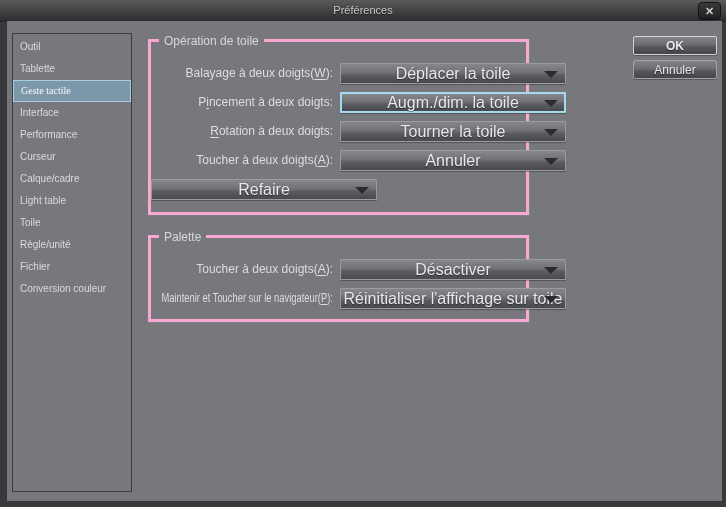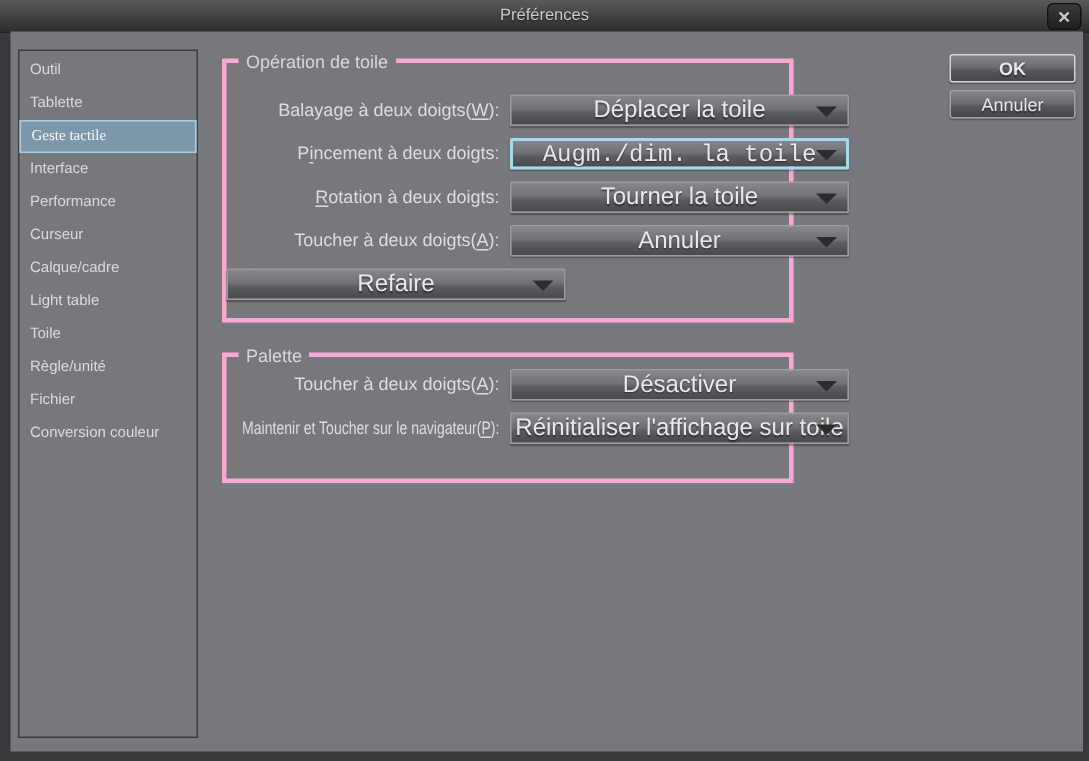--- a/index.html
+++ b/index.html
@@ -51,21 +51,21 @@
   }
   
   .main{position:absolute;left:141px;top:0;width:474px;}
   .groupbox{
     position:absolute;left:0;width:381px;box-sizing:border-box;
     border:3px solid #f9a8d4;
     box-shadow:1px 1px 0 rgba(255,255,255,0.07);
     text-align:center;
   }
   .group-op{top:18px;height:176px;padding-top:21px;}
-  .group-palette{top:214px;height:87px;padding-top:8px;}
+  .group-palette{top:214px;height:87px;padding-top:21px;}
   .group-title{
     position:absolute;top:-8px;left:8px;padding:0 5px;
     background:#77787b;font-size:12px;color:#d7d8da;white-space:nowrap;
   }
   
   .row{display:flex;align-items:center;height:21px;margin-bottom:8px;}
   .row-label{
     position:relative;width:189px;height:21px;flex:none;
   }
   .label-text{
@@ -76,21 +76,21 @@
   .mn{text-decoration:underline;text-underline-offset:2px;}
   
   .dropdown{
     position:relative;width:226px;height:21px;box-sizing:border-box;flex:none;
     border:1px solid #9b9c9e;border-radius:1px;
     background:linear-gradient(#85878a,#707275 45%,#5a5c5f 60%,#47494c);
     display:flex;align-items:center;justify-content:center;
     box-shadow:0 1px 1px rgba(0,0,0,.3);
     cursor:default;
   }
-  .dropdown.focused{border:2px solid #a5d9ef;font-family:Liberation Mono, monospace;}
+  .dropdown.focused{border:2px solid #a5d9ef;}
   .dd-value{
     font-size:16px;color:#e8e9eb;white-space:nowrap;
     text-shadow:0 1px 1px rgba(0,0,0,.45);
   }
   .dd-arrow{
     position:absolute;right:7px;top:50%;margin-top:-3px;
     width:0;height:0;
     border-left:7px solid transparent;border-right:7px solid transparent;
     border-top:7px solid #2b2c2e;
   }

